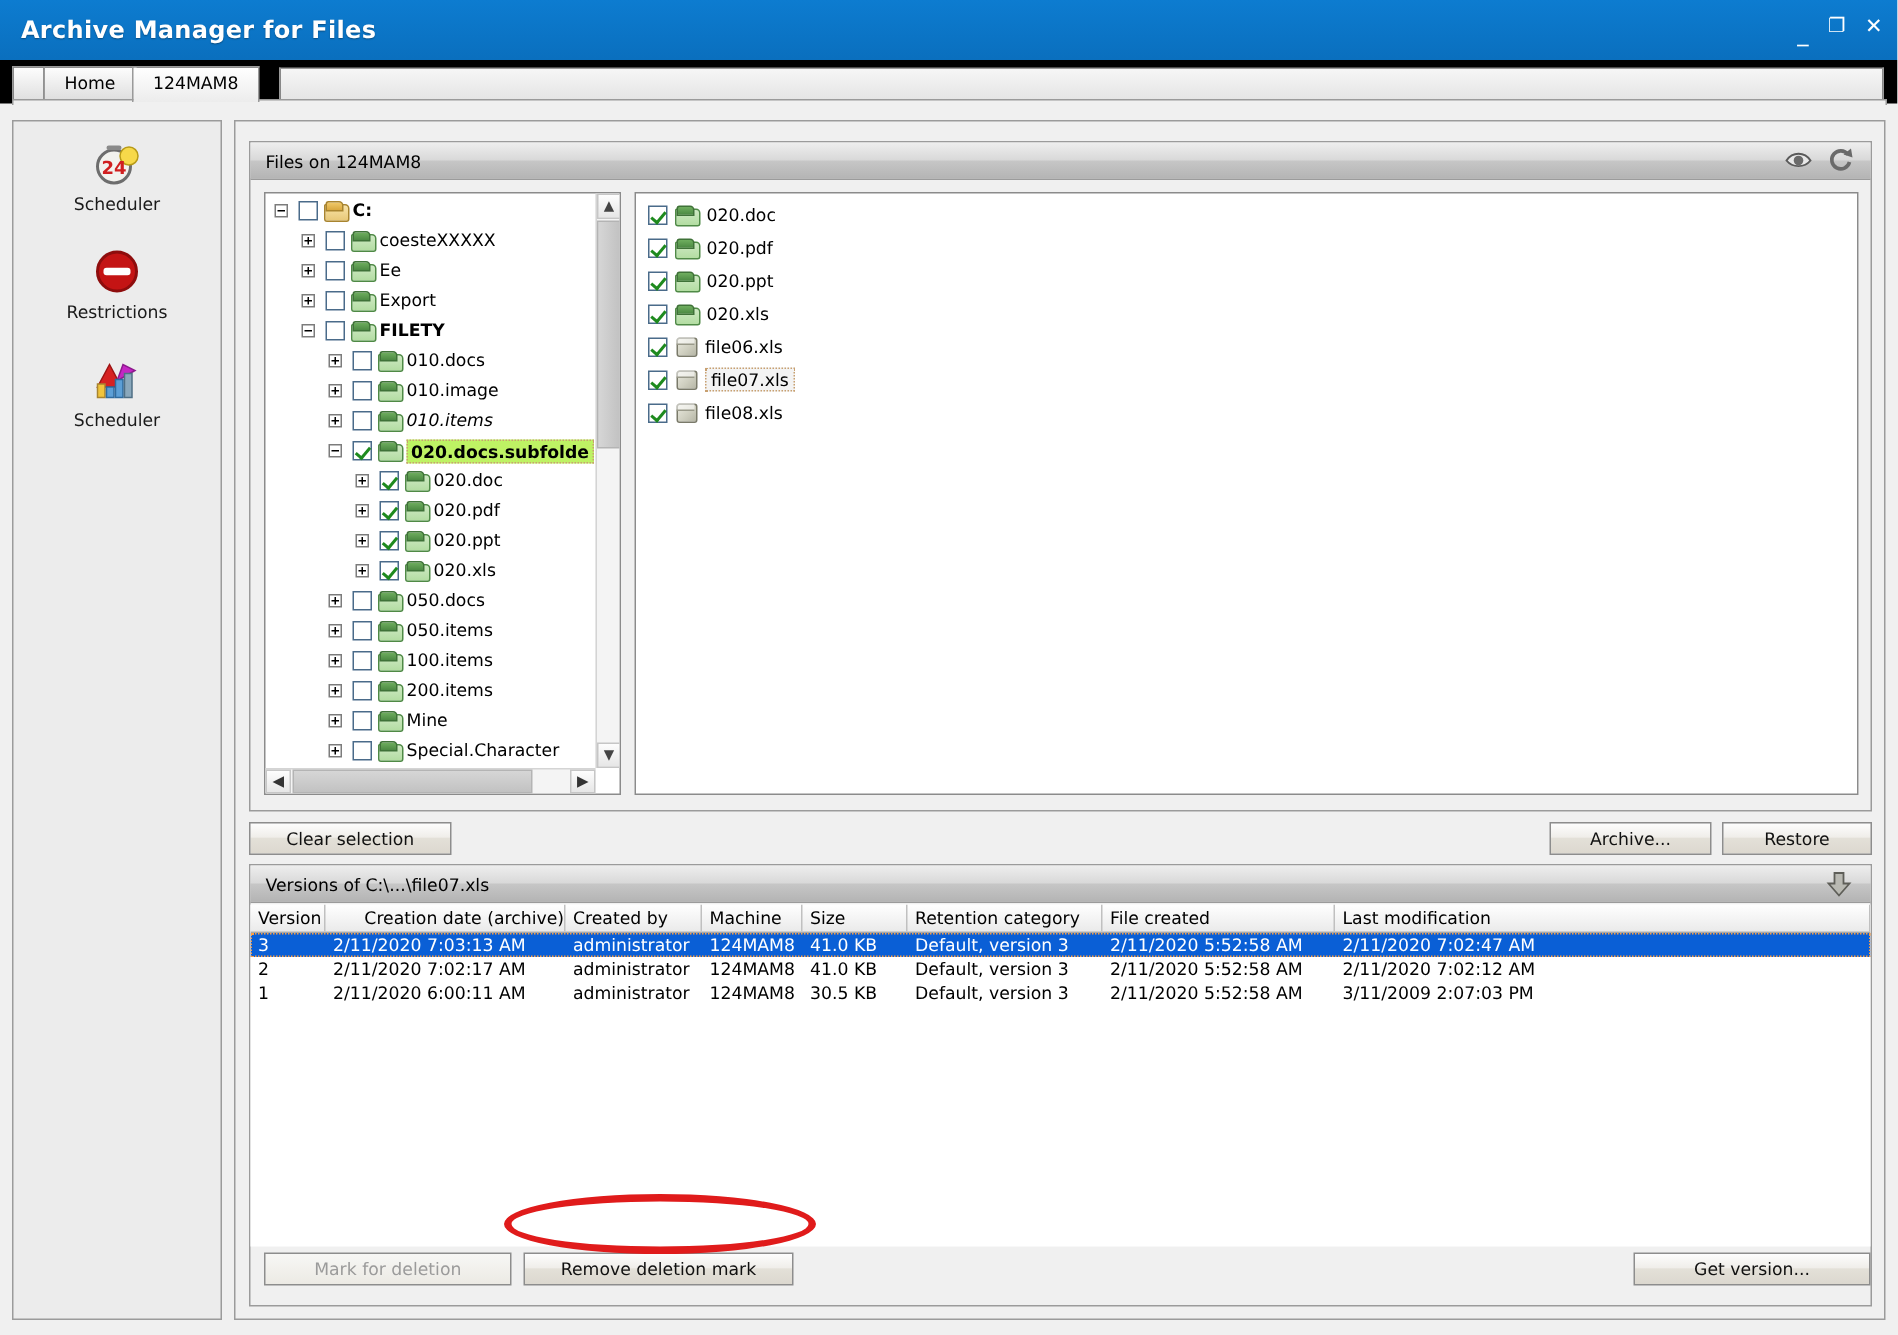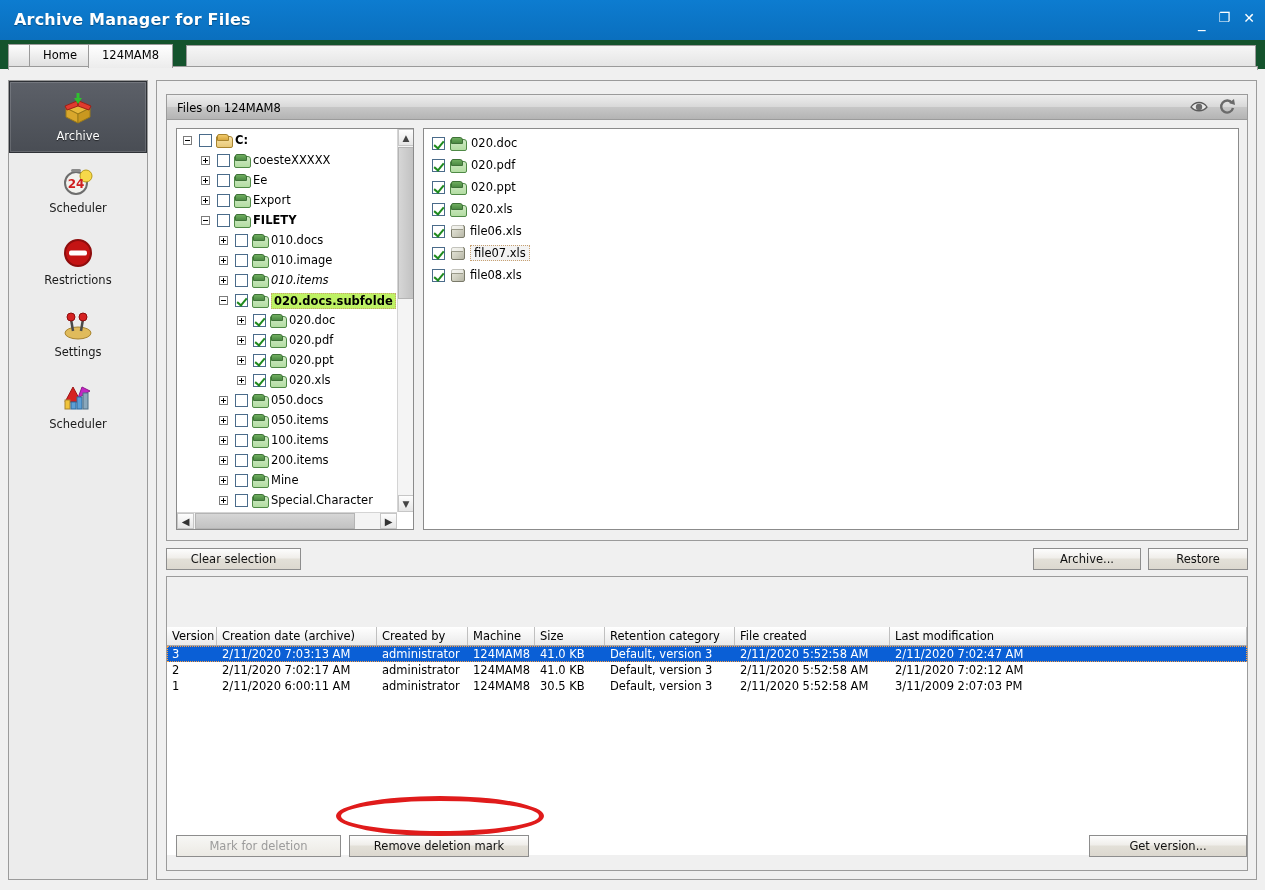--- a/index.html
+++ b/index.html
@@ -20,21 +20,21 @@
     letter-spacing:.2px;text-shadow:0 1px 1px rgba(0,0,0,.35);
   }
   .wbtns{position:absolute;right:10px;top:11px;display:flex;gap:13px;align-items:center;}
   .wbtn{color:#fff;font-size:14px;line-height:14px;cursor:default;}
   .wbtn.min{font-size:15px;position:relative;top:4px;}
   .wbtn.max{font-size:13px;}
 
   
   #tabstrip{
     position:absolute;left:0;top:40px;width:1265px;height:29px;
-    background:#14532d;
+    background:#000000;
   }
   #tabstrip .stub{
     position:absolute;left:8px;top:4px;width:20px;height:22px;
     background:linear-gradient(to bottom,#fdfdfd,#dfdfdf);
     border:1px solid #9a9a9a;border-bottom:none;
   }
   .tab{
     position:absolute;top:4px;height:22px;line-height:21px;padding:0 13px;
     border:1px solid #9a9a9a;border-bottom:none;
     background:linear-gradient(to bottom,#fdfdfd,#dedede);
@@ -199,21 +199,21 @@
     border:1px solid #9b9b9b;background:#f0f0f0;box-sizing:border-box;
   }
   #versheader{
     position:absolute;left:0;top:0;width:1080px;height:25px;
     background:linear-gradient(to bottom,#eeeeee 0%,#d9d9d9 48%,#c6c6c6 52%,#b4b4b4 100%);
     border-bottom:1px solid #9b9b9b;box-sizing:border-box;
   }
   #versheader .lbl{position:absolute;left:10px;top:6px;font-size:11.5px;}
   .grid{
     position:absolute;left:0;top:26px;width:1080px;height:228px;
-    background:#fff;box-sizing:border-box;overflow:hidden;margin-top:24px;
+    background:#fff;box-sizing:border-box;overflow:hidden;
   }
   .ghead{display:flex;height:19px;
     background:linear-gradient(to bottom,#ffffff,#eaeaea);
     border-bottom:1px solid #a8a8a8;box-sizing:border-box;}
   .ghead .gh{
     font-size:11.5px;line-height:18px;padding-left:5px;box-sizing:border-box;
     border-right:1px solid #c0c0c0;overflow:hidden;white-space:nowrap;
   }
   .grow{display:flex;height:16px;align-items:center;font-size:11.5px;}
   .grow.sel{background:#0a5fd6;color:#fff;outline:1px dotted #ffa040;outline-offset:-1px;}
@@ -240,34 +240,20 @@
   <div id="tabstrip">
     <div class="stub"></div>
     <div id="tabfill"></div>
     <div class="tab" style="left:29px;">Home</div>
     <div class="tab active" style="left:88px;">124MAM8</div>
     <div id="tabrail"></div>
   </div>
 
   <div id="sidebar">
 
-    <div class="side-item active" style="margin-top:0;">
-      <span class="side-icon">
-        <svg width="36" height="34" viewBox="0 0 36 34">
-          <polygon points="6,16 18,10 30,16 18,22" fill="#e8b93c" stroke="#9b7a18" stroke-width="1"></polygon>
-          <polygon points="6,16 18,22 18,31 6,25" fill="#d9a72c" stroke="#9b7a18" stroke-width="1"></polygon>
-          <polygon points="30,16 18,22 18,31 30,25" fill="#c9981f" stroke="#9b7a18" stroke-width="1"></polygon>
-          <polygon points="5,14 17,9 18,14 7,18" fill="#e03b2e" stroke="#9c2018" stroke-width="1"></polygon>
-          <polygon points="31,14 19,9 18,14 29,18" fill="#e03b2e" stroke="#9c2018" stroke-width="1"></polygon>
-          <path d="M18 1 L18 9" stroke="#2fbf2f" stroke-width="3"></path>
-          <polygon points="18,12 14,6 22,6" fill="#2fbf2f"></polygon>
-        </svg>
-      </span>
-      <span class="slabel">Archive</span>
-    </div>
 
     <div class="side-item">
       <span class="side-icon">
         <svg width="36" height="34" viewBox="0 0 36 34">
           <circle cx="16" cy="19" r="11" fill="#f2f2ee" stroke="#6d6d6d" stroke-width="2"></circle>
           <circle cx="26" cy="12" r="6" fill="#f7d94a" stroke="#b89b18" stroke-width="1"></circle>
           <rect x="11" y="5" width="10" height="3" rx="1.5" fill="#8a8a8a"></rect>
           <text x="16" y="24" font-size="12" font-weight="bold" fill="#d01f1f" text-anchor="middle" font-family="DejaVu Sans">24</text>
         </svg>
       </span>
@@ -277,32 +263,20 @@
     <div class="side-item">
       <span class="side-icon">
         <svg width="36" height="34" viewBox="0 0 36 34">
           <circle cx="18" cy="17" r="13" fill="#c41414" stroke="#8e0d0d" stroke-width="2"></circle>
           <rect x="9" y="14.5" width="18" height="5" rx="2" fill="#ffffff"></rect>
         </svg>
       </span>
       <span class="slabel">Restrictions</span>
     </div>
 
-    <div class="side-item">
-      <span class="side-icon">
-        <svg width="36" height="34" viewBox="0 0 36 34">
-          <ellipse cx="18" cy="25" rx="13" ry="6" fill="#e0bb5c" stroke="#a8842f" stroke-width="1"></ellipse>
-          <line x1="13" y1="23" x2="11" y2="11" stroke="#4a4a4a" stroke-width="2.5"></line>
-          <line x1="21" y1="23" x2="23" y2="11" stroke="#4a4a4a" stroke-width="2.5"></line>
-          <circle cx="11" cy="9" r="4" fill="#d62222" stroke="#8e0d0d" stroke-width="1"></circle>
-          <circle cx="23" cy="9" r="4" fill="#d62222" stroke="#8e0d0d" stroke-width="1"></circle>
-        </svg>
-      </span>
-      <span class="slabel">Settings</span>
-    </div>
 
     <div class="side-item">
       <span class="side-icon">
         <svg width="36" height="34" viewBox="0 0 36 34">
           <polygon points="5,22 13,7 21,22" fill="#d62222" stroke="#9c1414" stroke-width="1"></polygon>
           <polygon points="18,18 22,7 30,11" fill="#c426c4" stroke="#8e1a8e" stroke-width="1"></polygon>
           <rect x="5" y="20" width="5" height="9" fill="#f0c43c" stroke="#a8842f"></rect>
           <rect x="11" y="22" width="5" height="7" fill="#5c9fd6" stroke="#2f6b9e"></rect>
           <rect x="17" y="17" width="5" height="12" fill="#5c9fd6" stroke="#2f6b9e"></rect>
           <rect x="23" y="13" width="5" height="16" fill="#8aa8bc" stroke="#4f6f85"></rect>
@@ -510,25 +484,33 @@
       </div>
     </div>
 
     <div>
       <div class="btn" style="left:9px;top:467px;width:135px;">Clear selection</div>
       <div class="btn" style="left:876px;top:467px;width:108px;">Archive...</div>
       <div class="btn" style="left:991px;top:467px;width:100px;">Restore</div>
     </div>
 
     <div id="versgroup">
+      <div id="versheader">
+        <span class="lbl">Versions of C:\...\file07.xls</span>
+        <span style="position:absolute;right:12px;top:3px;">
+          <svg width="18" height="19" viewBox="0 0 18 19">
+            <polygon points="6,2 12,2 12,9 16,9 9,17 2,9 6,9" fill="#b9b9b2" stroke="#5e5e58" stroke-width="1.2"></polygon>
+          </svg>
+        </span>
+      </div>
 
       <div class="grid">
         <div class="ghead" id="gridhead">
             <div class="gh" style="width: 50px;">Version</div>
-            <div class="gh" style="width: 160px;">Creation date (archive)</div>
+            <div class="gh" style="width: 160px; text-align: right;">Creation date (archive)</div>
             <div class="gh" style="width: 91px;">Created by</div>
             <div class="gh" style="width: 67px;">Machine</div>
             <div class="gh" style="width: 70px;">Size</div>
             <div class="gh" style="width: 130px;">Retention category</div>
             <div class="gh" style="width: 155px;">File created</div>
             <div class="gh" style="width: 357px;">Last modification</div>
           </div>
         <div id="gridbody">
             <div class="grow sel">
               <div class="gc" style="width: 50px;">3</div>

